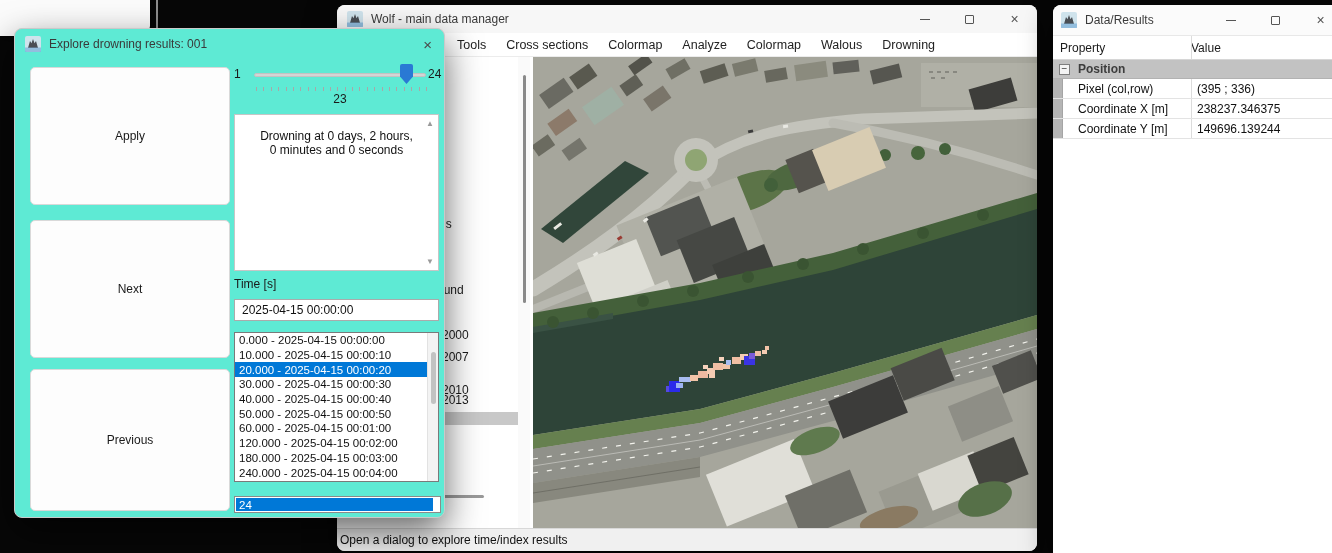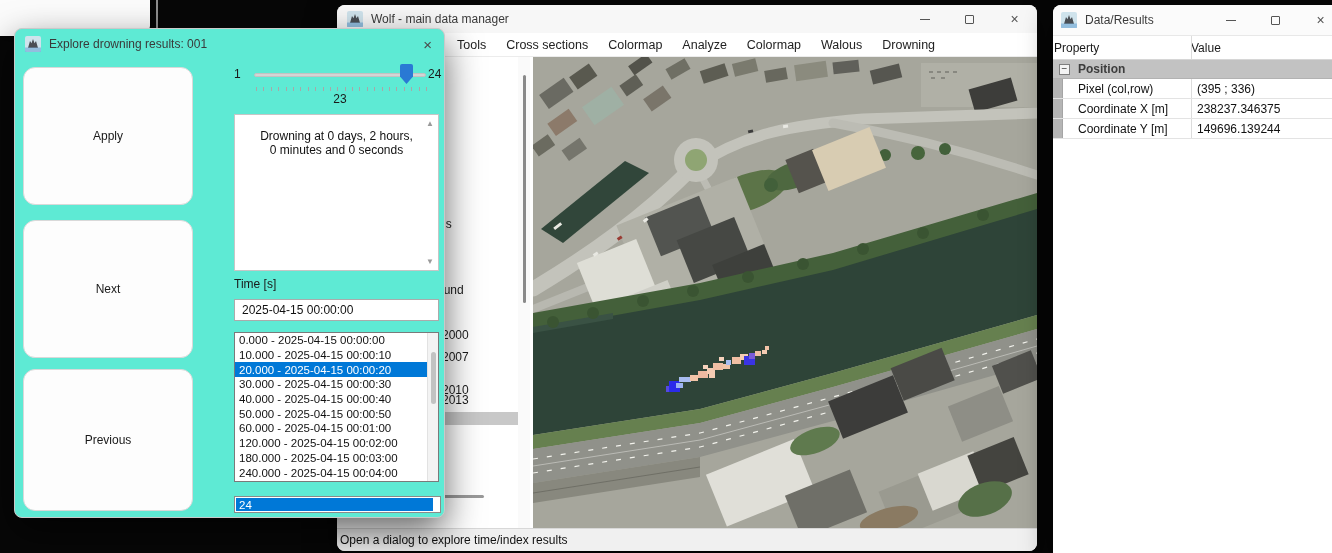--- a/index.html
+++ b/index.html
@@ -35,42 +35,42 @@
                 display:flex; align-items:center; }
   #status-text { font-size:12px; color:#111; margin-left:3px;text-align:right; }
   #resize-grip { position:absolute; right:3px; bottom:3px; width:2px; height:2px; background:transparent;
                  box-shadow:0 8px #9a9a9a, 4px 8px #9a9a9a, 8px 8px #9a9a9a, 4px 4px #9a9a9a, 8px 4px #9a9a9a, 8px 0 #9a9a9a; }
 
   
   #dr-win { left:1053px; top:5px; width:290px; height:548px; border-radius:8px 0 0 0; overflow:hidden; }
   #dr-win .titlebar { height:30px; background:#fbfbfb; }
   #dr-header { display:flex; height:25px; align-items:center; border-bottom:1px solid #d6d6d6;
                border-top:1px solid #e8e8e8; font-size:12px; color:#1a1a1a; position:relative; }
-  #dr-header .c1 { padding-left:1px; width:138px; }
+  #dr-header .c1 { padding-left:7px; width:138px; }
   #dr-header .c2 { }
   .dr-vline { position:absolute; left:138px; top:0; bottom:0; width:1px; background:#dcdcdc; }
   #dr-group-row { display:flex; align-items:center; height:19px; background:#c2c2c2;
                   border-bottom:1px solid #b2b2b2; font-size:12px; font-weight:bold; color:#3d3d3d; }
   .collapse-box { width:11px; height:11px; border:1px solid #7e7e7e; background:#f4f4f4; margin-left:6px;
                   display:flex; align-items:center; justify-content:center; font-size:10px; line-height:1;
                   color:#333; font-weight:normal; }
   #dr-group-row .glabel { margin-left:8px; }
   .dr-row { display:flex; height:20px; border-bottom:1px solid #e3e3e3; font-size:12px; color:#111;
             position:relative; align-items:center; }
   .dr-gutter { width:10px; align-self:stretch; background:#b5b5b5; border-right:1px solid #a5a5a5; }
   .dr-prop { width:128px; padding-left:15px; }
   .dr-val { padding-left:6px; }
 
   
   #dlg { left:14px; top:28px; width:431px; height:490px; background:#5eead4; border-radius:8px;
          box-shadow:0 14px 36px rgba(0,0,0,.6); border:1px solid #c9c9c9; }
   #dlg .titlebar { background:transparent; height:30px; }
   #dlg-close { margin-left:auto; margin-right:12px; font-size:15px; color:#4a4a4a; }
-  .big-btn { position:absolute; left:8px; width:170px; background:#fdfdfd; border:1px solid #d9d9d9;
-             border-radius:12px; display:flex; align-items:center; justify-content:center;
+  .big-btn { position:absolute; left:15px; width:200px; background:#fdfdfd; border:1px solid #d9d9d9;
+             border-radius:5px; display:flex; align-items:center; justify-content:center;
              font-size:12px; color:#1a1a1a; }
   #btn-apply { top:38px; height:138px; }
   #btn-next { top:191px; height:138px; }
   #btn-prev { top:340px; height:142px; }
 
   .dlg-label { position:absolute; font-size:12px; color:#1a1a1a; }
   #slider-track { position:absolute; left:239px; top:44px; width:172px; height:4px; background:#d4d4d4;
                   border:1px solid #c2c2c2; border-radius:2px; }
   #slider-thumb { position:absolute; left:385px; top:35px; width:13px; height:20px; background:#2a79d4;
                   clip-path:polygon(0 0,100% 0,100% 62%,50% 100%,0 62%); border-radius:2px; }

